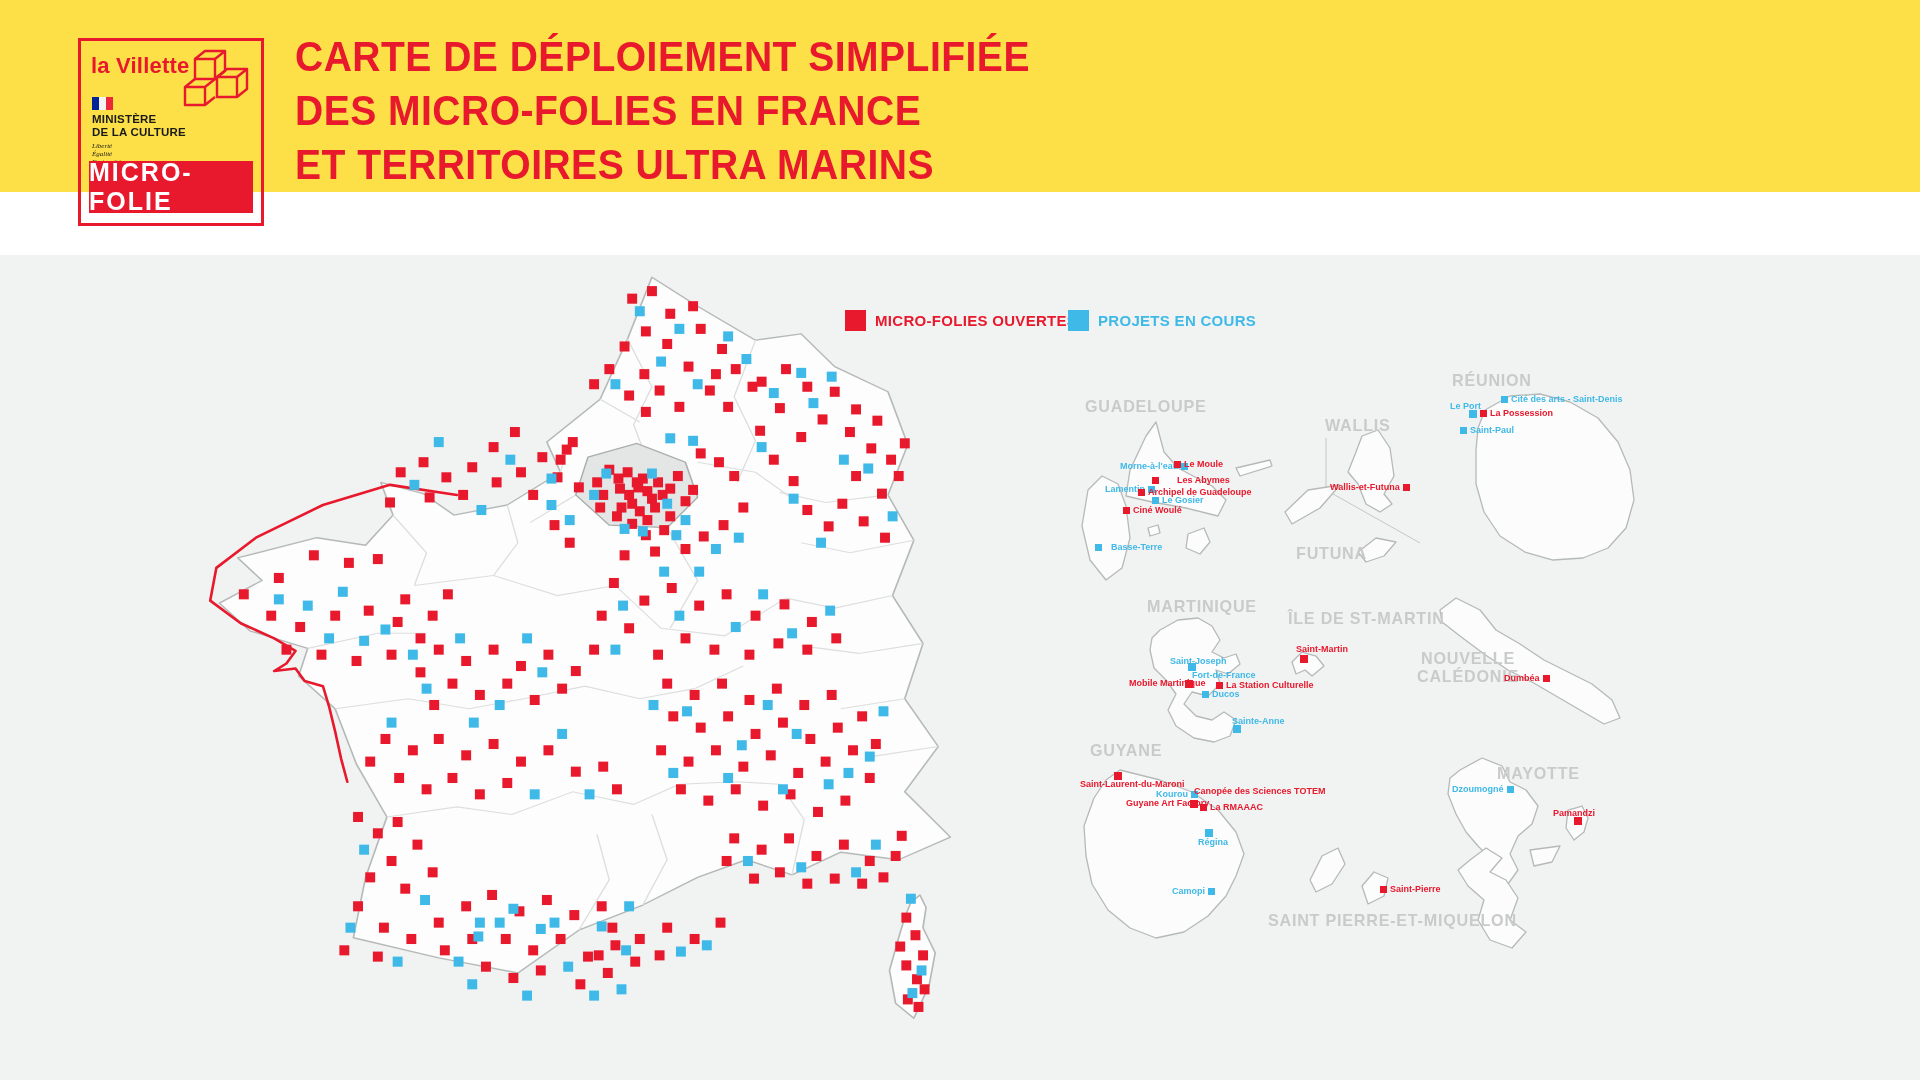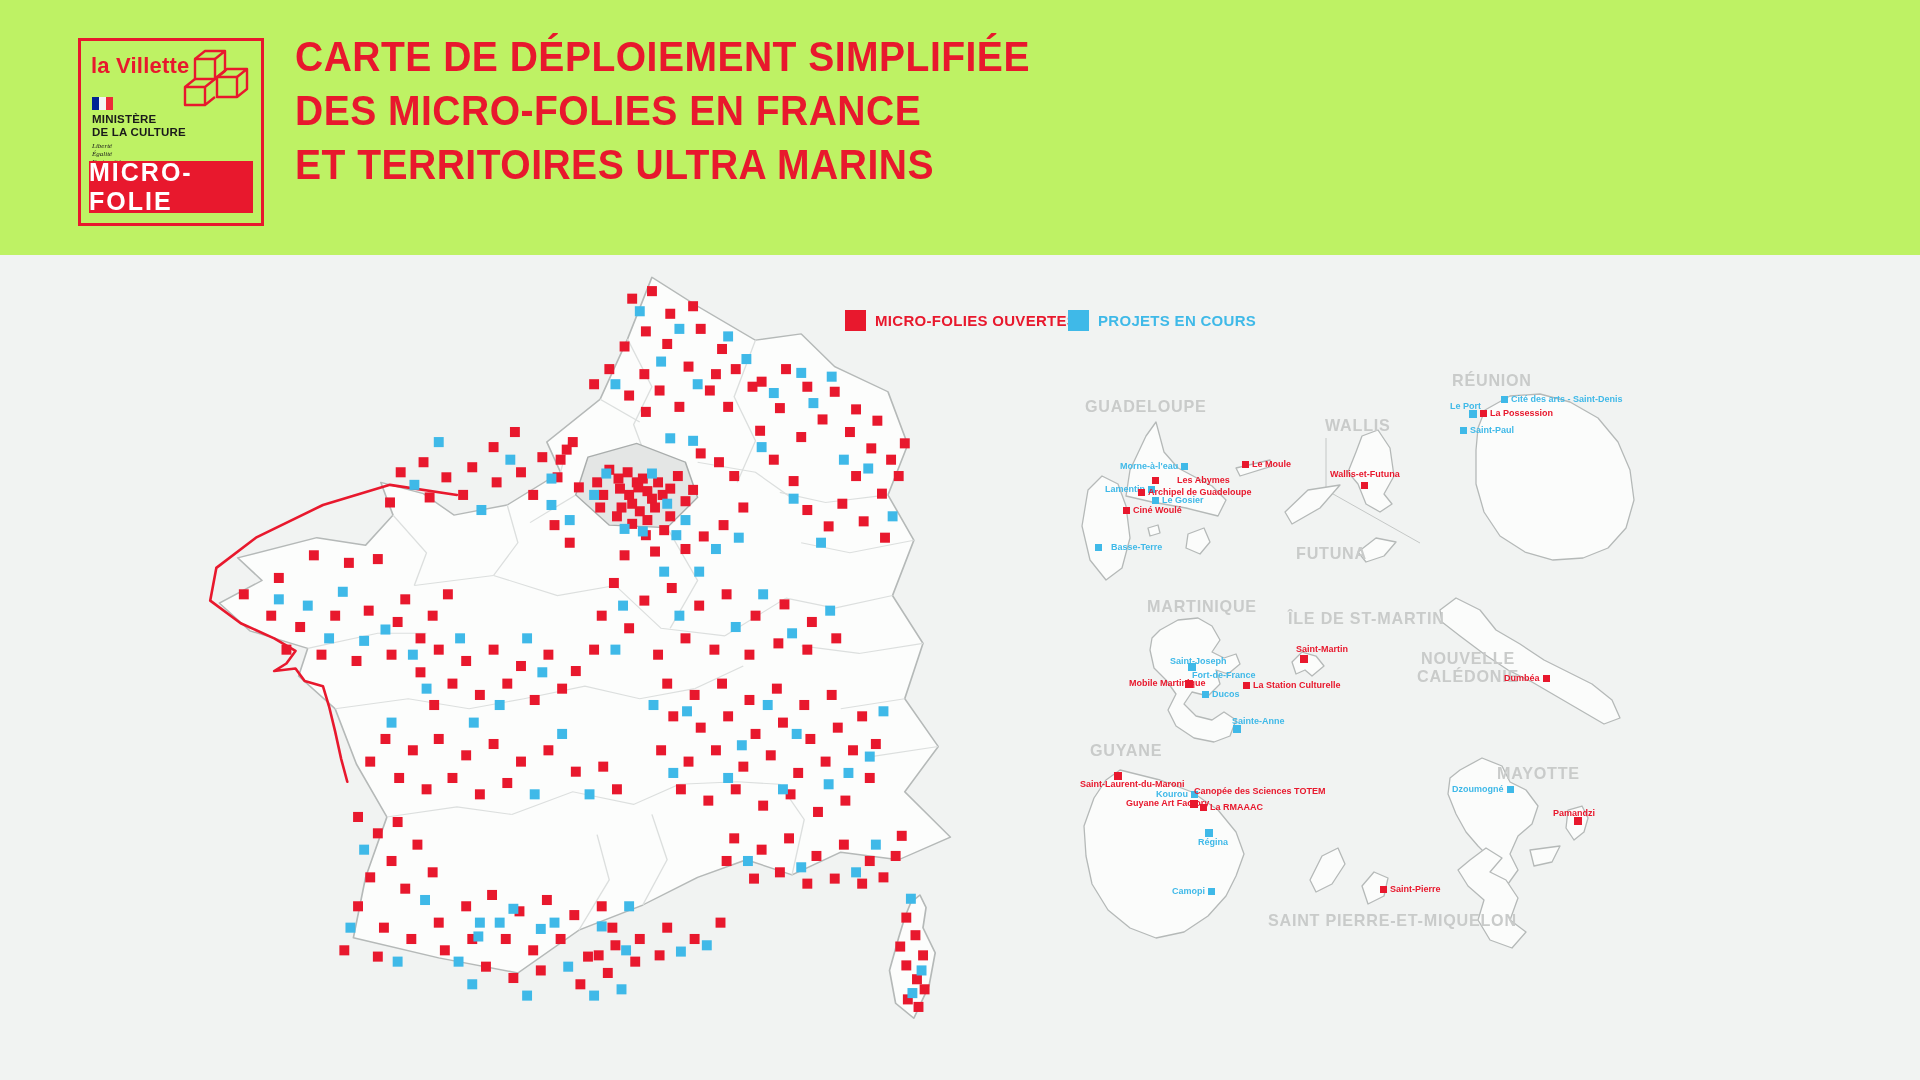--- a/index.html
+++ b/index.html
@@ -1,19 +1,19 @@
 <!DOCTYPE html>
 <html><head>
 <meta charset="utf-8">
 <style>
   html,body{margin:0;padding:0;background:#ffffff;}
   .canvas{position:relative;width:1920px;height:1080px;background:#ffffff;overflow:hidden;
           font-family:"Liberation Sans",sans-serif;}
   
-  .header{position:absolute;left:0;top:0;width:100%;height:255px;background:#bef264;}
+  .header{position:absolute;left:0;top:0;width:100%;height:192px;background:#fde047;}
   .logo-box{position:absolute;left:78px;top:38px;width:180px;height:182px;border:3px solid #e8182d;}
   .brand{position:absolute;left:10px;top:12px;color:#e8182d;font-weight:bold;font-size:22px;letter-spacing:.2px;}
   .cubes{position:absolute;right:8px;top:8px;}
   .flag{position:absolute;left:11px;top:56px;width:21px;height:13px;display:flex;}
   .flag span{flex:1;height:100%;}
   .flag .b{background:#002395}.flag .w{background:#f4f4f4}.flag .r{background:#ed2939}
   .ministry{position:absolute;left:11px;top:72px;color:#1a1a1a;font-weight:bold;font-size:11.5px;line-height:13px;letter-spacing:.2px;}
   .motto{position:absolute;left:11px;top:101px;color:#1a1a1a;font-family:"Liberation Serif",serif;
          font-style:italic;font-size:7px;line-height:8px;}
   .banner{position:absolute;left:8px;right:8px;bottom:10px;height:52px;background:#e8182d;color:#ffffff;
@@ -528,21 +528,21 @@
   </div>
 
   <div id="labels-layer">
       <div class="terr-title" style="left: 1085px; top: 398px;">
         <div>GUADELOUPE</div>
       </div>
       <div class="site-label" style="left: 1120px; top: 462px; color: rgb(63, 185, 232);">
         <span>Morne-à-l'eau</span>
         <span class="sq" style="background: rgb(63, 185, 232);"></span>
       </div>
-      <div class="site-label" style="left: 1242px; top: 460px; color: rgb(232, 24, 45);">
+      <div class="site-label" style="left: 1174px; top: 460px; color: rgb(232, 24, 45);">
         <span class="sq" style="background: rgb(232, 24, 45);"></span>
         <span>Le Moule</span>
       </div>
       <div class="site-label" style="left: 1152px; top: 476px; color: rgb(232, 24, 45); gap: 18px;">
         <span class="sq" style="background: rgb(232, 24, 45);"></span>
         <span>Les Abymes</span>
       </div>
       <div class="site-label" style="left: 1105px; top: 485px; color: rgb(63, 185, 232);">
         <span>Lamentin</span>
         <span class="sq" style="background: rgb(63, 185, 232);"></span>
@@ -559,21 +559,21 @@
         <span class="sq" style="background: rgb(232, 24, 45);"></span>
         <span>Ciné Woulé</span>
       </div>
       <div class="site-label" style="left: 1095px; top: 543px; color: rgb(63, 185, 232); gap: 9px;">
         <span class="sq" style="background: rgb(63, 185, 232);"></span>
         <span>Basse-Terre</span>
       </div>
       <div class="terr-title" style="left: 1325px; top: 417px;">
         <div>WALLIS</div>
       </div>
-      <div class="site-label" style="left: 1330px; top: 470px; color: rgb(232, 24, 45); flex-direction: column;">
+      <div class="site-label" style="left: 1330px; top: 483px; color: rgb(232, 24, 45);">
         <span>Wallis-et-Futuna</span>
         <span class="sq" style="background: rgb(232, 24, 45);"></span>
       </div>
       <div class="terr-title" style="left: 1296px; top: 545px;">
         <div>FUTUNA</div>
       </div>
       <div class="terr-title" style="left: 1452px; top: 372px;">
         <div>RÉUNION</div>
       </div>
       <div class="site-label" style="left: 1501px; top: 395px; color: rgb(63, 185, 232);">
@@ -597,21 +597,21 @@
       </div>
       <div class="site-label" style="left: 1170px; top: 657px; color: rgb(63, 185, 232);">
         <span>Saint-Joseph</span>
       </div>
       <div class="site-label" style="left: 1192px; top: 671px; color: rgb(63, 185, 232);">
         <span>Fort-de-France</span>
       </div>
       <div class="site-label" style="left: 1129px; top: 679px; color: rgb(232, 24, 45);">
         <span>Mobile Martinique</span>
       </div>
-      <div class="site-label" style="left: 1219px; top: 681px; color: rgb(232, 24, 45); padding-left: 24px;">
+      <div class="site-label" style="left: 1192px; top: 681px; color: rgb(232, 24, 45); padding-left: 24px;">
         <span class="sq" style="background: rgb(232, 24, 45);"></span>
         <span>La Station Culturelle</span>
       </div>
       <div class="site-label" style="left: 1202px; top: 690px; color: rgb(63, 185, 232);">
         <span class="sq" style="background: rgb(63, 185, 232);"></span>
         <span>Ducos</span>
       </div>
       <div class="site-label" style="left: 1232px; top: 717px; color: rgb(63, 185, 232);">
         <span>Sainte-Anne</span>
       </div>

